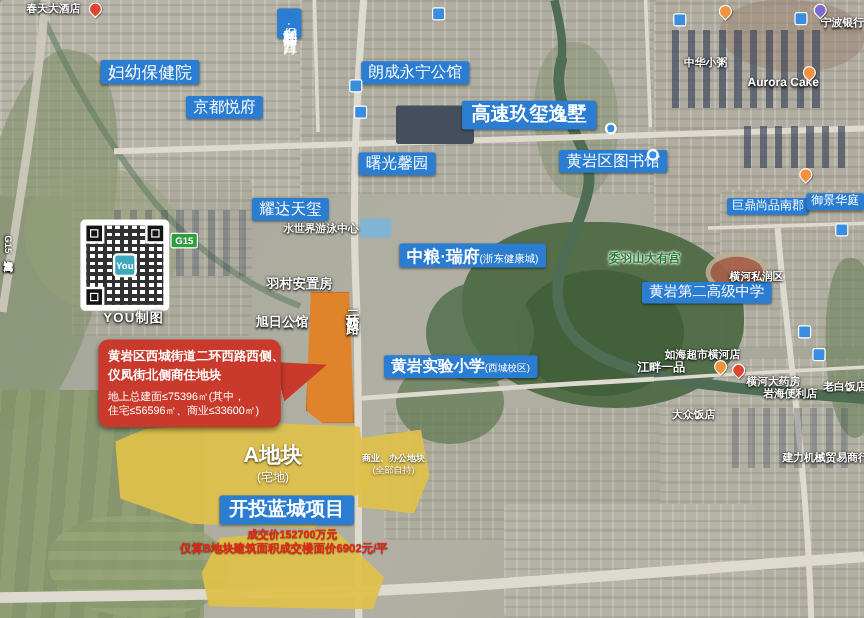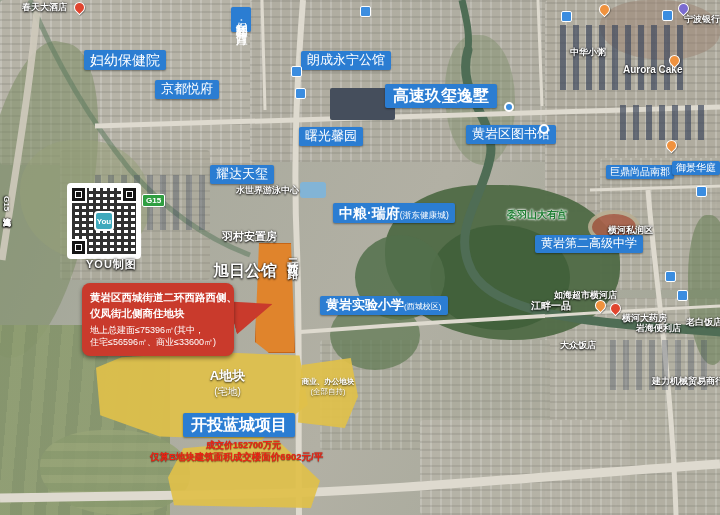--- a/index.html
+++ b/index.html
@@ -118,21 +118,21 @@
   <div class="parcel" style="left:255px;top:243px;width:40px;height:110px;background:#e0842c;
               clip-path:polygon(10% 0,90% 0,100% 100%,35% 100%,0 90%);box-shadow:0 0 0 1px rgba(180,80,10,.6) inset;"></div>
   <div class="parcel" style="left:96px;top:352px;width:212px;height:88px;background:rgba(223,192,74,.92);
               clip-path:polygon(0% 18%,12% 6%,55% 0%,96% 4%,100% 60%,78% 100%,30% 96%,2% 72%);"></div>
   <div class="parcel" style="left:298px;top:358px;width:60px;height:70px;background:rgba(223,192,74,.92);
               clip-path:polygon(6% 10%,88% 0%,100% 55%,78% 100%,0% 92%);"></div>
   <div class="parcel" style="left:168px;top:440px;width:152px;height:68px;background:rgba(223,192,74,.92);
               clip-path:polygon(10% 12%,72% 0%,100% 60%,94% 100%,4% 96%,0% 55%);"></div>
 
   <div class="ptxt" style="left:185px;top:367px;width:85px;">
-    <div style="font-size:13px;font-weight:bold;">A地块</div>
+    <div style="font-size:18px;font-weight:bold;">A地块</div>
     <div style="font-size:10px;">(宅地)</div>
   </div>
   <div class="ptxt" style="left:297px;top:377px;width:62px;">
     <div style="font-size:7.5px;font-weight:bold;">商业、办公地块</div>
     <div style="font-size:7.5px;">(全部自持)</div>
   </div>
 
   <div class="redtxt" style="left:166px;top:439px;width:155px;text-align:center;font-size:9px;">成交价152700万元</div>
   <div class="redtxt" style="left:150px;top:451px;">仅算B地块建筑面积成交楼面价6902元/平</div>
 
@@ -160,21 +160,21 @@
   <div class="bluelab med" style="left:535px;top:235px;">黄岩第二高级中学</div>
   <div class="bluelab" style="left:320px;top:296px;font-weight:bold;">
     <span>黄岩实验小学</span><span class="lbl-suffix">(西城校区)</span>
   </div>
   <div class="bluelab big" style="left:183px;top:413px;">开投蓝城项目</div>
 
 
   <div class="greenpoi" style="left:507px;top:208px;">委羽山大有宫</div>
 
   <div class="osm b" style="left:222px;top:229px;font-size:11px;">羽村安置房</div>
-  <div class="osm b" style="left:213px;top:261px;font-size:16px;">旭日公馆</div>
+  <div class="osm b" style="left:213px;top:261px;font-size:11px;">旭日公馆</div>
   <div class="osm" style="left:236px;top:184px;">水世界游泳中心</div>
   <div class="osm b" style="left:531px;top:299px;">江畔一品</div>
   <div class="osm" style="left:554px;top:289px;">如海超市横河店</div>
   <div class="osm" style="left:560px;top:310px;margin-top:29px;">大众饭店</div>
   <div class="osm" style="left:622px;top:312px;">横河大药房</div>
   <div class="osm" style="left:636px;top:322px;">岩海便利店</div>
   <div class="osm" style="left:686px;top:316px;">老白饭店</div>
   <div class="osm" style="left:652px;top:375px;">建力机械贸易商行</div>
   <div class="osm" style="left:608px;top:224px;">横河私润区</div>
   <div class="osm b" style="left:623px;top:64px;">Aurora Cake</div>

